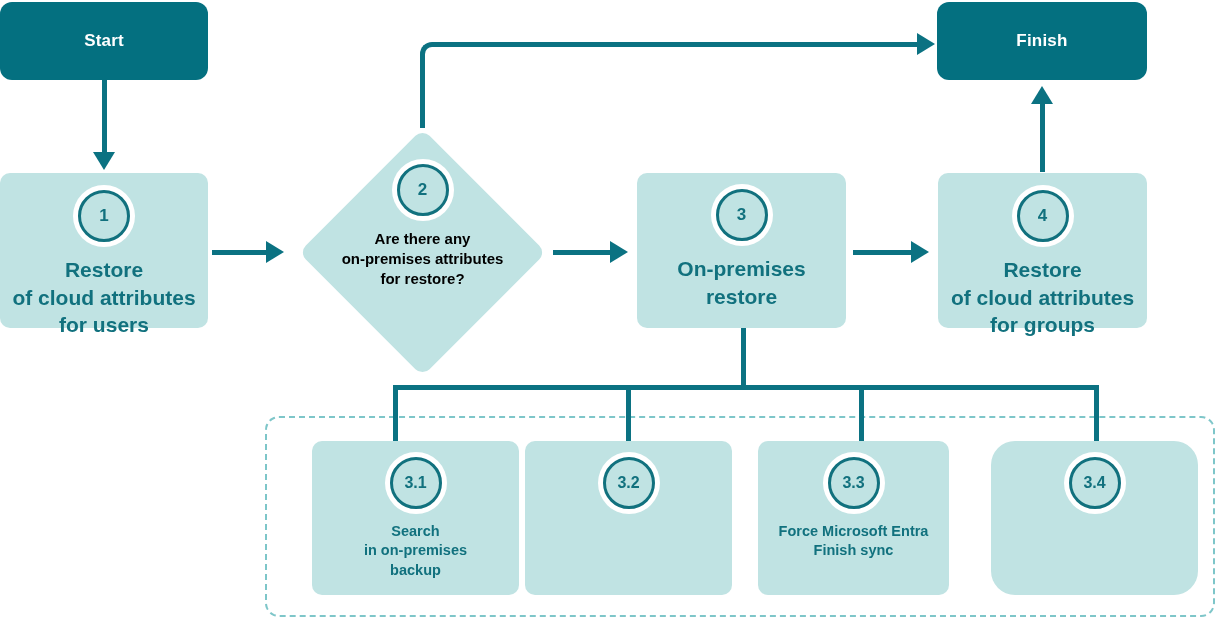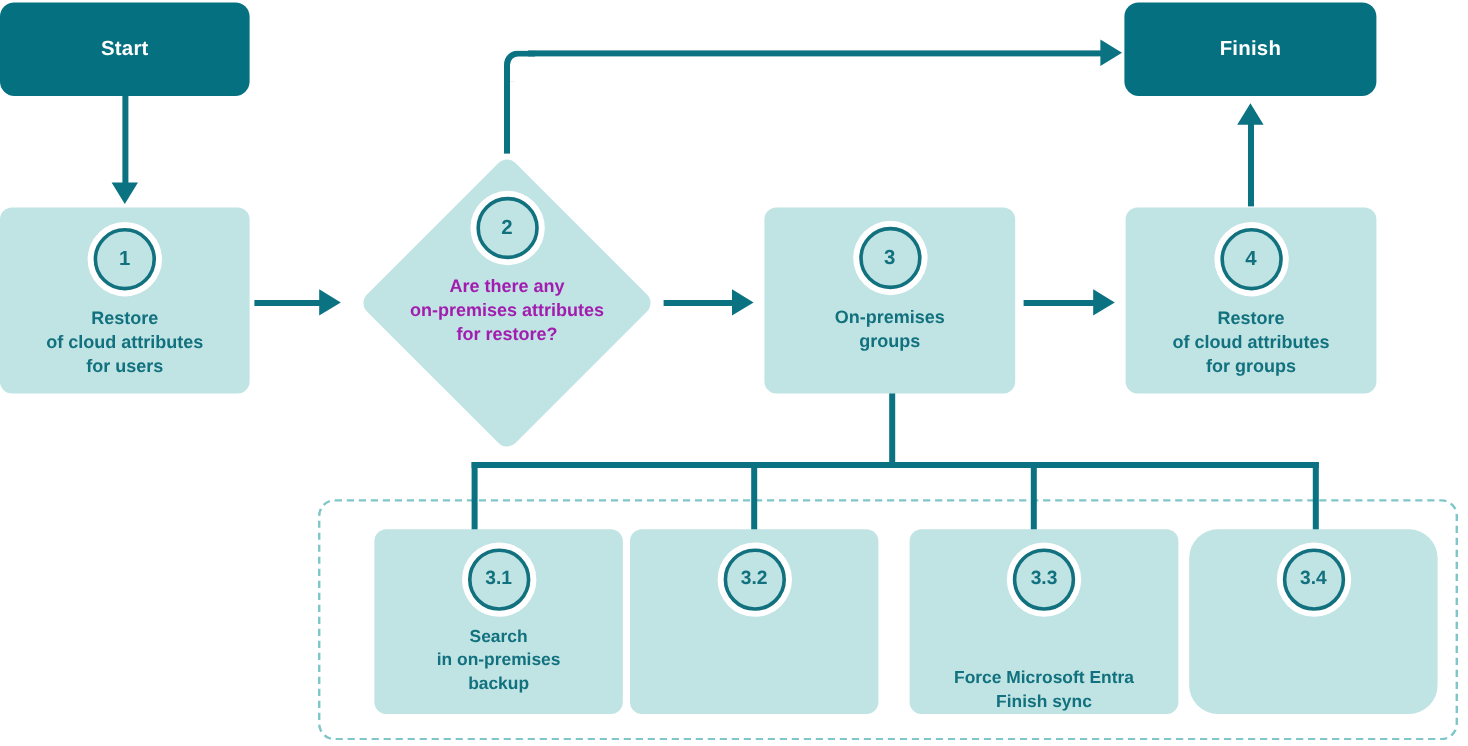--- a/index.html
+++ b/index.html
@@ -37,21 +37,21 @@
     color: #ffffff;
     font-size: 17px;
     font-weight: bold;
     letter-spacing: .2px;
   }
   .process {
     background: #c0e3e3;
   }
   .process .node-label {
     color: #11717e;
-    font-size: 15px;
+    font-size: 21px;
     font-weight: bold;
     line-height: 1.32;
     white-space: pre-line;
     padding: 0 8px;
   }
   .substep .node-label {
     font-size: 14.5px;
     line-height: 1.33;
   }
   
@@ -68,21 +68,21 @@
   .decision .decision-inner {
     position: absolute;
     inset: 0;
     display: flex;
     flex-direction: column;
     align-items: center;
     text-align: center;
   }
   .decision .node-label {
     position: relative;
-    color: #a21caf;
+    color: #000000;
     font-size: 15px;
     font-weight: bold;
     line-height: 1.32;
     white-space: pre-line;
   }
   
   .badge {
     position: relative;
     width: 46px;
     height: 46px;
@@ -205,21 +205,21 @@
 on-premises attributes
 for restore?</span>
     </div>
   </div>
 
   <div class="node process" style="left:637px; top:173px; width:209px; height:155px; padding-top:16px;">
     <div class="badge">
       <span>3</span>
     </div>
     <span class="node-label" style="margin-top:14px;">On-premises
-groups</span>
+restore</span>
   </div>
 
   <div class="node process" style="left:938px; top:173px; width:209px; height:155px; padding-top:17px;">
     <div class="badge">
       <span>4</span>
     </div>
     <span class="node-label" style="margin-top:14px;">Restore
 of cloud attributes
 for groups</span>
   </div>
@@ -232,21 +232,21 @@
 in on-premises
 backup</span>
   </div>
 
   <div class="node process substep" style="left:525px; top:441px; width:207px; height:154px; padding-top:16px;gap:32px;">
     <div class="badge small">
       <span>3.2</span>
     </div>
   </div>
 
-  <div class="node process substep" style="left:758px; top:441px; width:224px; height:154px; padding-top:16px;justify-content:space-between;">
+  <div class="node process substep" style="left:758px; top:441px; width:191px; height:154px; padding-top:16px;">
     <div class="badge small">
       <span>3.3</span>
     </div>
     <span class="node-label" style="margin-top:13px;">Force Microsoft Entra
 Finish sync</span>
   </div>
 
   <div class="node process substep" style="left:991px; top:441px; width:207px; height:154px; padding-top:16px;border-radius:24px;">
     <div class="badge small">
       <span>3.4</span>

